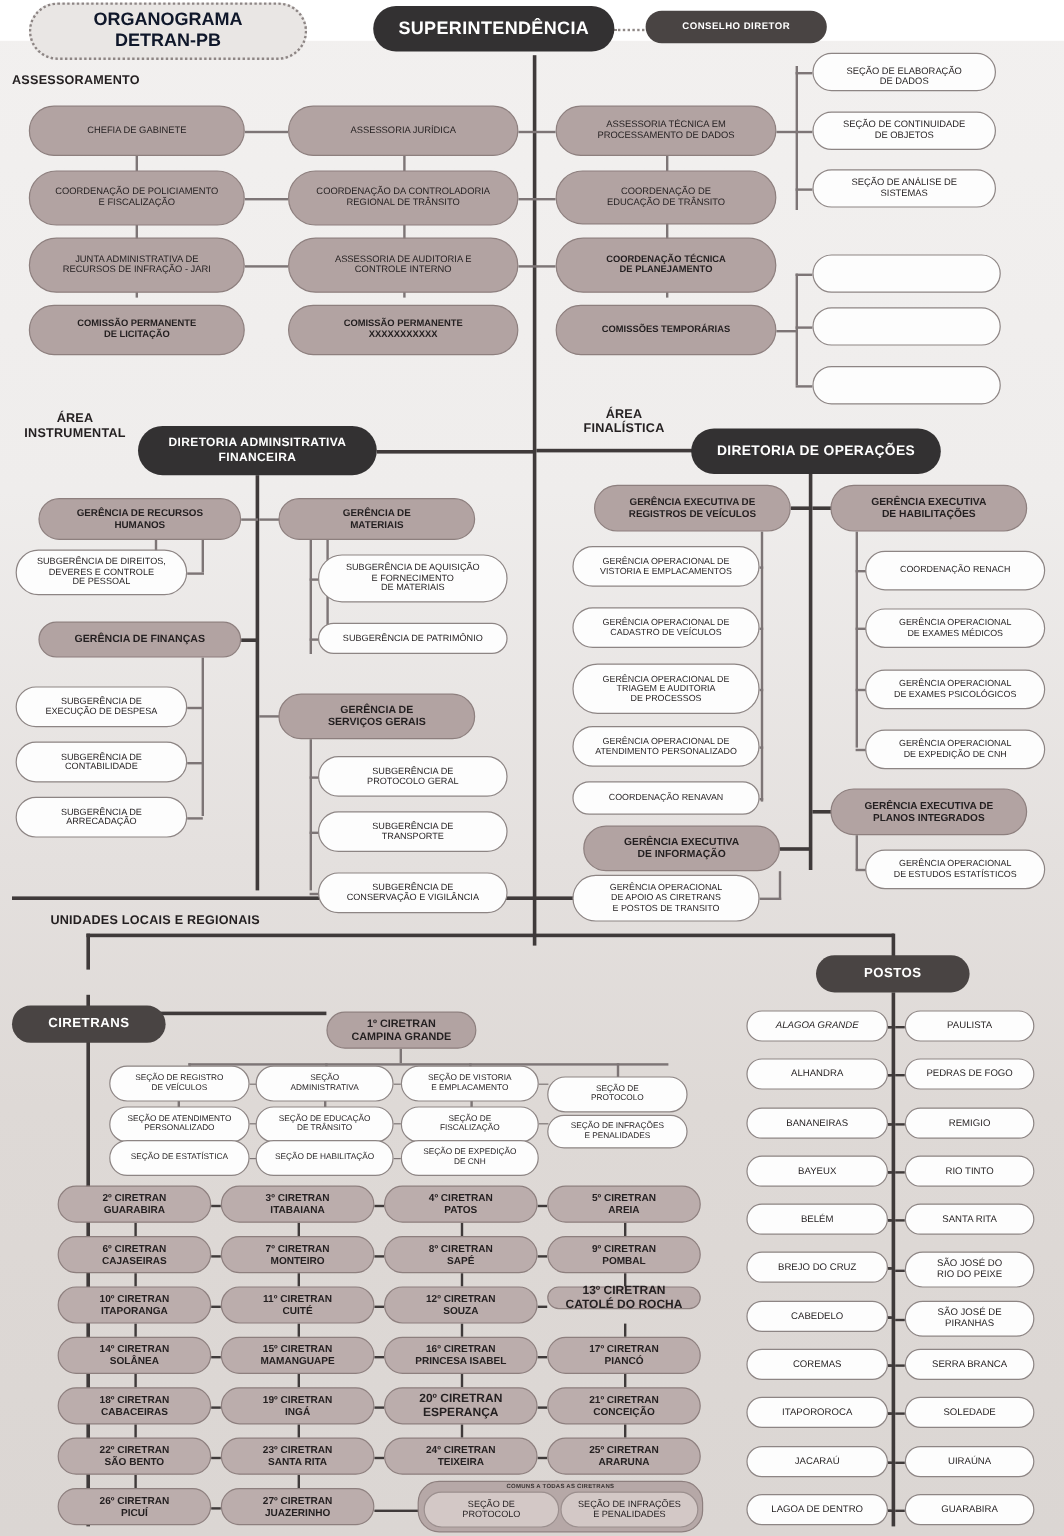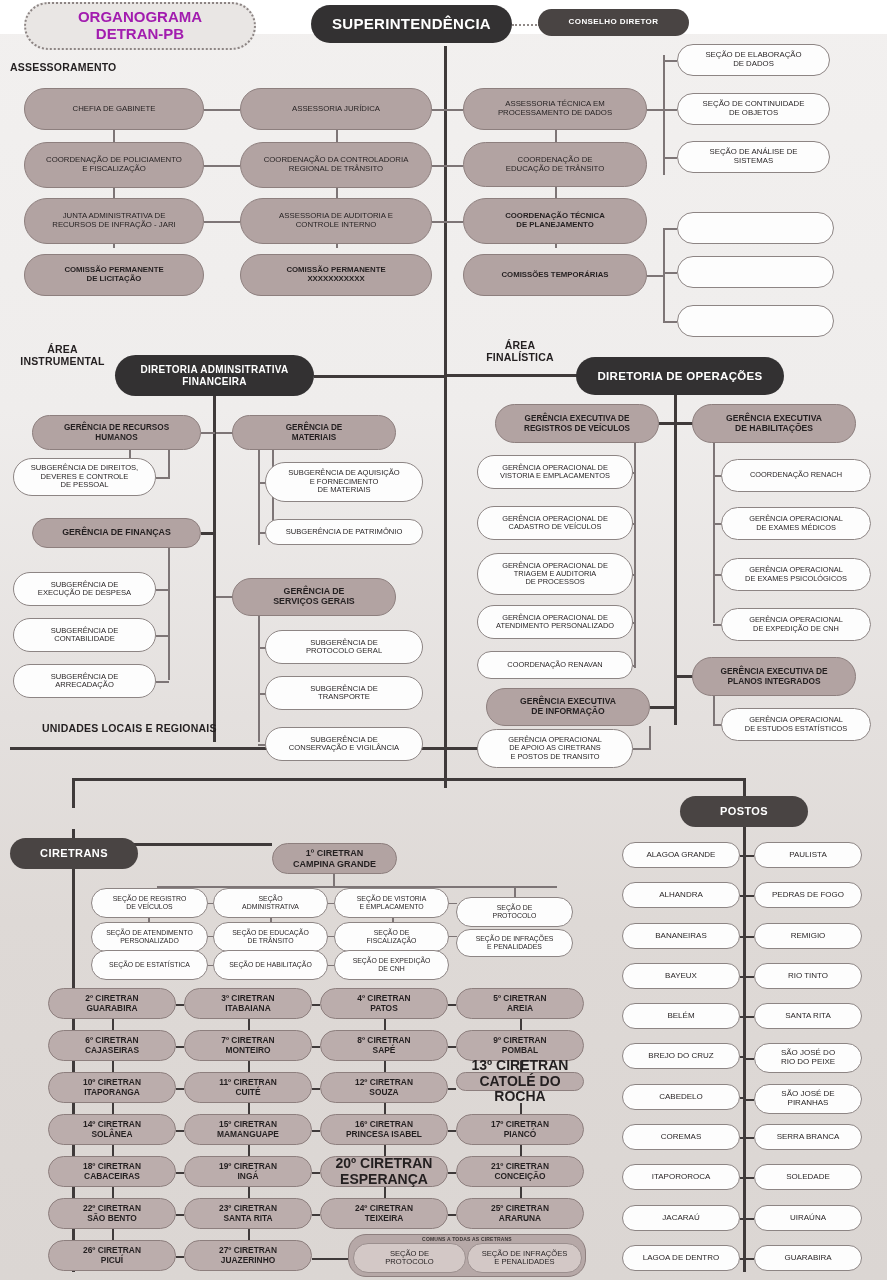--- a/index.html
+++ b/index.html
@@ -44,21 +44,21 @@
     background:#b2a3a2; color:#231f20;
     border:1px solid #8d7f7e;
     font-weight:normal;
   }
   .n-mauve-b { font-weight:bold; }
   .n-white {
     background:#fdfdfd; color:#231f20;
     border:1px solid #8d8584;
   }
   .n-title {
-    background:#e9e6e4; color:#a21caf;
+    background:#e9e6e4; color:#0f172a;
     border:2px dotted #8d8584;
     font-weight:bold;
     border-radius:34px;
   }
   .n-ciretran {
     background:#bbadac; color:#231f20;
     border:1px solid #8d7f7e;
     font-weight:bold;
   }
   .n-common-wrap {
@@ -314,21 +314,21 @@
       </div>
       <div class="node n-mauve" style="left: 463px; top: 142px; width: 184px; height: 45px; font-size: 7.8px;">
         <span>COORDENAÇÃO DE<br>EDUCAÇÃO DE TRÂNSITO</span>
       </div>
       <div class="node n-mauve n-mauve-b" style="left: 463px; top: 198px; width: 184px; height: 46px; font-size: 7.8px;">
         <span>COORDENAÇÃO TÉCNICA<br>DE PLANEJAMENTO</span>
       </div>
       <div class="node n-mauve n-mauve-b" style="left: 463px; top: 254px; width: 184px; height: 42px; font-size: 7.8px;">
         <span>COMISSÕES TEMPORÁRIAS</span>
       </div>
-      <div class="node n-white" style="left: 677px; top: 44px; width: 153px; height: 32px; font-size: 7.8px;">
+      <div class="node n-white" style="left: 677px; top: 44px; width: 153px; height: 32px; font-size: 7.8px; align-items: flex-end;">
         <span>SEÇÃO DE ELABORAÇÃO<br>DE DADOS</span>
       </div>
       <div class="node n-white" style="left: 677px; top: 93px; width: 153px; height: 32px; font-size: 7.8px;">
         <span>SEÇÃO DE CONTINUIDADE<br>DE OBJETOS</span>
       </div>
       <div class="node n-white" style="left: 677px; top: 141px; width: 153px; height: 32px; font-size: 7.8px;">
         <span>SEÇÃO DE ANÁLISE DE<br>SISTEMAS</span>
       </div>
       <div class="node n-white" style="left: 677px; top: 212px; width: 157px; height: 32px; font-size: 7.8px;">
         <span></span>
@@ -424,21 +424,21 @@
       </div>
       <div class="node n-white" style="left: 721px; top: 608px; width: 150px; height: 33px; font-size: 7.4px;">
         <span>GERÊNCIA OPERACIONAL<br>DE EXPEDIÇÃO DE CNH</span>
       </div>
       <div class="node n-mauve n-mauve-b" style="left: 692px; top: 657px; width: 164px; height: 39px; font-size: 8.4px;">
         <span>GERÊNCIA EXECUTIVA DE<br>PLANOS INTEGRADOS</span>
       </div>
       <div class="node n-white" style="left: 721px; top: 708px; width: 150px; height: 33px; font-size: 7.4px;">
         <span>GERÊNCIA OPERACIONAL<br>DE ESTUDOS ESTATÍSTICOS</span>
       </div>
-      <div class="sec-label" style="left: 10px; top: 723px; font-size: 10.5px; padding-left: 32px;">UNIDADES LOCAIS E REGIONAIS</div>
+      <div class="sec-label" style="left: 10px; top: 762px; font-size: 10.5px; padding-left: 32px;">UNIDADES LOCAIS E REGIONAIS</div>
       <div class="node n-dark2" style="left: 10px; top: 798px; width: 128px; height: 31px; font-size: 11px; margin-top: 40px;">
         <span>CIRETRANS</span>
       </div>
       <div class="node n-dark2" style="left: 680px; top: 796px; width: 128px; height: 31px; font-size: 11px;">
         <span>POSTOS</span>
       </div>
       <div class="node n-mauve n-mauve-b" style="left: 272px; top: 843px; width: 125px; height: 31px; font-size: 9px;">
         <span>1º CIRETRAN<br>CAMPINA GRANDE</span>
       </div>
       <div class="node n-white" style="left: 91px; top: 888px; width: 117px; height: 30px; font-size: 6.9px;">
@@ -500,42 +500,42 @@
       </div>
       <div class="node n-ciretran" style="left: 48px; top: 1072px; width: 128px; height: 31px; font-size: 8.4px;">
         <span>10º CIRETRAN<br>ITAPORANGA</span>
       </div>
       <div class="node n-ciretran" style="left: 184px; top: 1072px; width: 128px; height: 31px; font-size: 8.4px;">
         <span>11º CIRETRAN<br>CUITÉ</span>
       </div>
       <div class="node n-ciretran" style="left: 320px; top: 1072px; width: 128px; height: 31px; font-size: 8.4px;">
         <span>12º CIRETRAN<br>SOUZA</span>
       </div>
-      <div class="node n-ciretran" style="left: 456px; top: 1072px; width: 128px; height: 19px; font-size: 14px;">
+      <div class="node n-ciretran" style="left: 456px; top: 1072px; width: 128px; height: 19px; font-size: 10px;">
         <span>13º CIRETRAN<br>CATOLÉ DO ROCHA</span>
       </div>
       <div class="node n-ciretran" style="left: 48px; top: 1114px; width: 128px; height: 31px; font-size: 8.4px;">
         <span>14º CIRETRAN<br>SOLÂNEA</span>
       </div>
       <div class="node n-ciretran" style="left: 184px; top: 1114px; width: 128px; height: 31px; font-size: 8.4px;">
         <span>15º CIRETRAN<br>MAMANGUAPE</span>
       </div>
       <div class="node n-ciretran" style="left: 320px; top: 1114px; width: 128px; height: 31px; font-size: 8.4px; align-items: center;">
         <span>16º CIRETRAN<br>PRINCESA ISABEL</span>
       </div>
       <div class="node n-ciretran" style="left: 456px; top: 1114px; width: 128px; height: 31px; font-size: 8.4px;">
         <span>17º CIRETRAN<br>PIANCÓ</span>
       </div>
       <div class="node n-ciretran" style="left: 48px; top: 1156px; width: 128px; height: 31px; font-size: 8.4px;">
         <span>18º CIRETRAN<br>CABACEIRAS</span>
       </div>
       <div class="node n-ciretran" style="left: 184px; top: 1156px; width: 128px; height: 31px; font-size: 8.4px;">
         <span>19º CIRETRAN<br>INGÁ</span>
       </div>
-      <div class="node n-ciretran" style="left: 320px; top: 1156px; width: 128px; height: 31px; font-size: 14px;">
+      <div class="node n-ciretran" style="left: 320px; top: 1156px; width: 128px; height: 31px; font-size: 10px;">
         <span>20º CIRETRAN<br>ESPERANÇA</span>
       </div>
       <div class="node n-ciretran" style="left: 456px; top: 1156px; width: 128px; height: 31px; font-size: 8.4px;">
         <span>21º CIRETRAN<br>CONCEIÇÃO</span>
       </div>
       <div class="node n-ciretran" style="left: 48px; top: 1198px; width: 128px; height: 31px; font-size: 8.4px;">
         <span>22º CIRETRAN<br>SÃO BENTO</span>
       </div>
       <div class="node n-ciretran" style="left: 184px; top: 1198px; width: 128px; height: 31px; font-size: 8.4px;">
         <span>23º CIRETRAN<br>SANTA RITA</span>
@@ -553,21 +553,21 @@
         <span>27º CIRETRAN<br>JUAZERINHO</span>
       </div>
       <div class="n-common-wrap" style="left: 348px; top: 1234px; width: 238px; height: 43px;"></div>
       <div class="n-common-lbl" style="left: 348px; top: 1236px; width: 238px;">COMUNS A TODAS AS CIRETRANS</div>
       <div class="node n-common" style="left: 353px; top: 1243px; width: 113px; height: 30px; font-size: 7.6px;">
         <span>SEÇÃO DE<br>PROTOCOLO</span>
       </div>
       <div class="node n-common" style="left: 467px; top: 1243px; width: 115px; height: 30px; font-size: 7.6px;">
         <span>SEÇÃO DE INFRAÇÕES<br>E PENALIDADES</span>
       </div>
-      <div class="node n-white" style="left: 622px; top: 842px; width: 118px; height: 26px; font-size: 8px;">
+      <div class="node n-white" style="left: 622px; top: 842px; width: 118px; height: 26px; font-size: 8px; font-style: italic;">
         <span>ALAGOA GRANDE</span>
       </div>
       <div class="node n-white" style="left: 622px; top: 882px; width: 118px; height: 26px; font-size: 8px;">
         <span>ALHANDRA</span>
       </div>
       <div class="node n-white" style="left: 622px; top: 923px; width: 118px; height: 26px; font-size: 8px;">
         <span>BANANEIRAS</span>
       </div>
       <div class="node n-white" style="left: 622px; top: 963px; width: 118px; height: 26px; font-size: 8px;">
         <span>BAYEUX</span>

